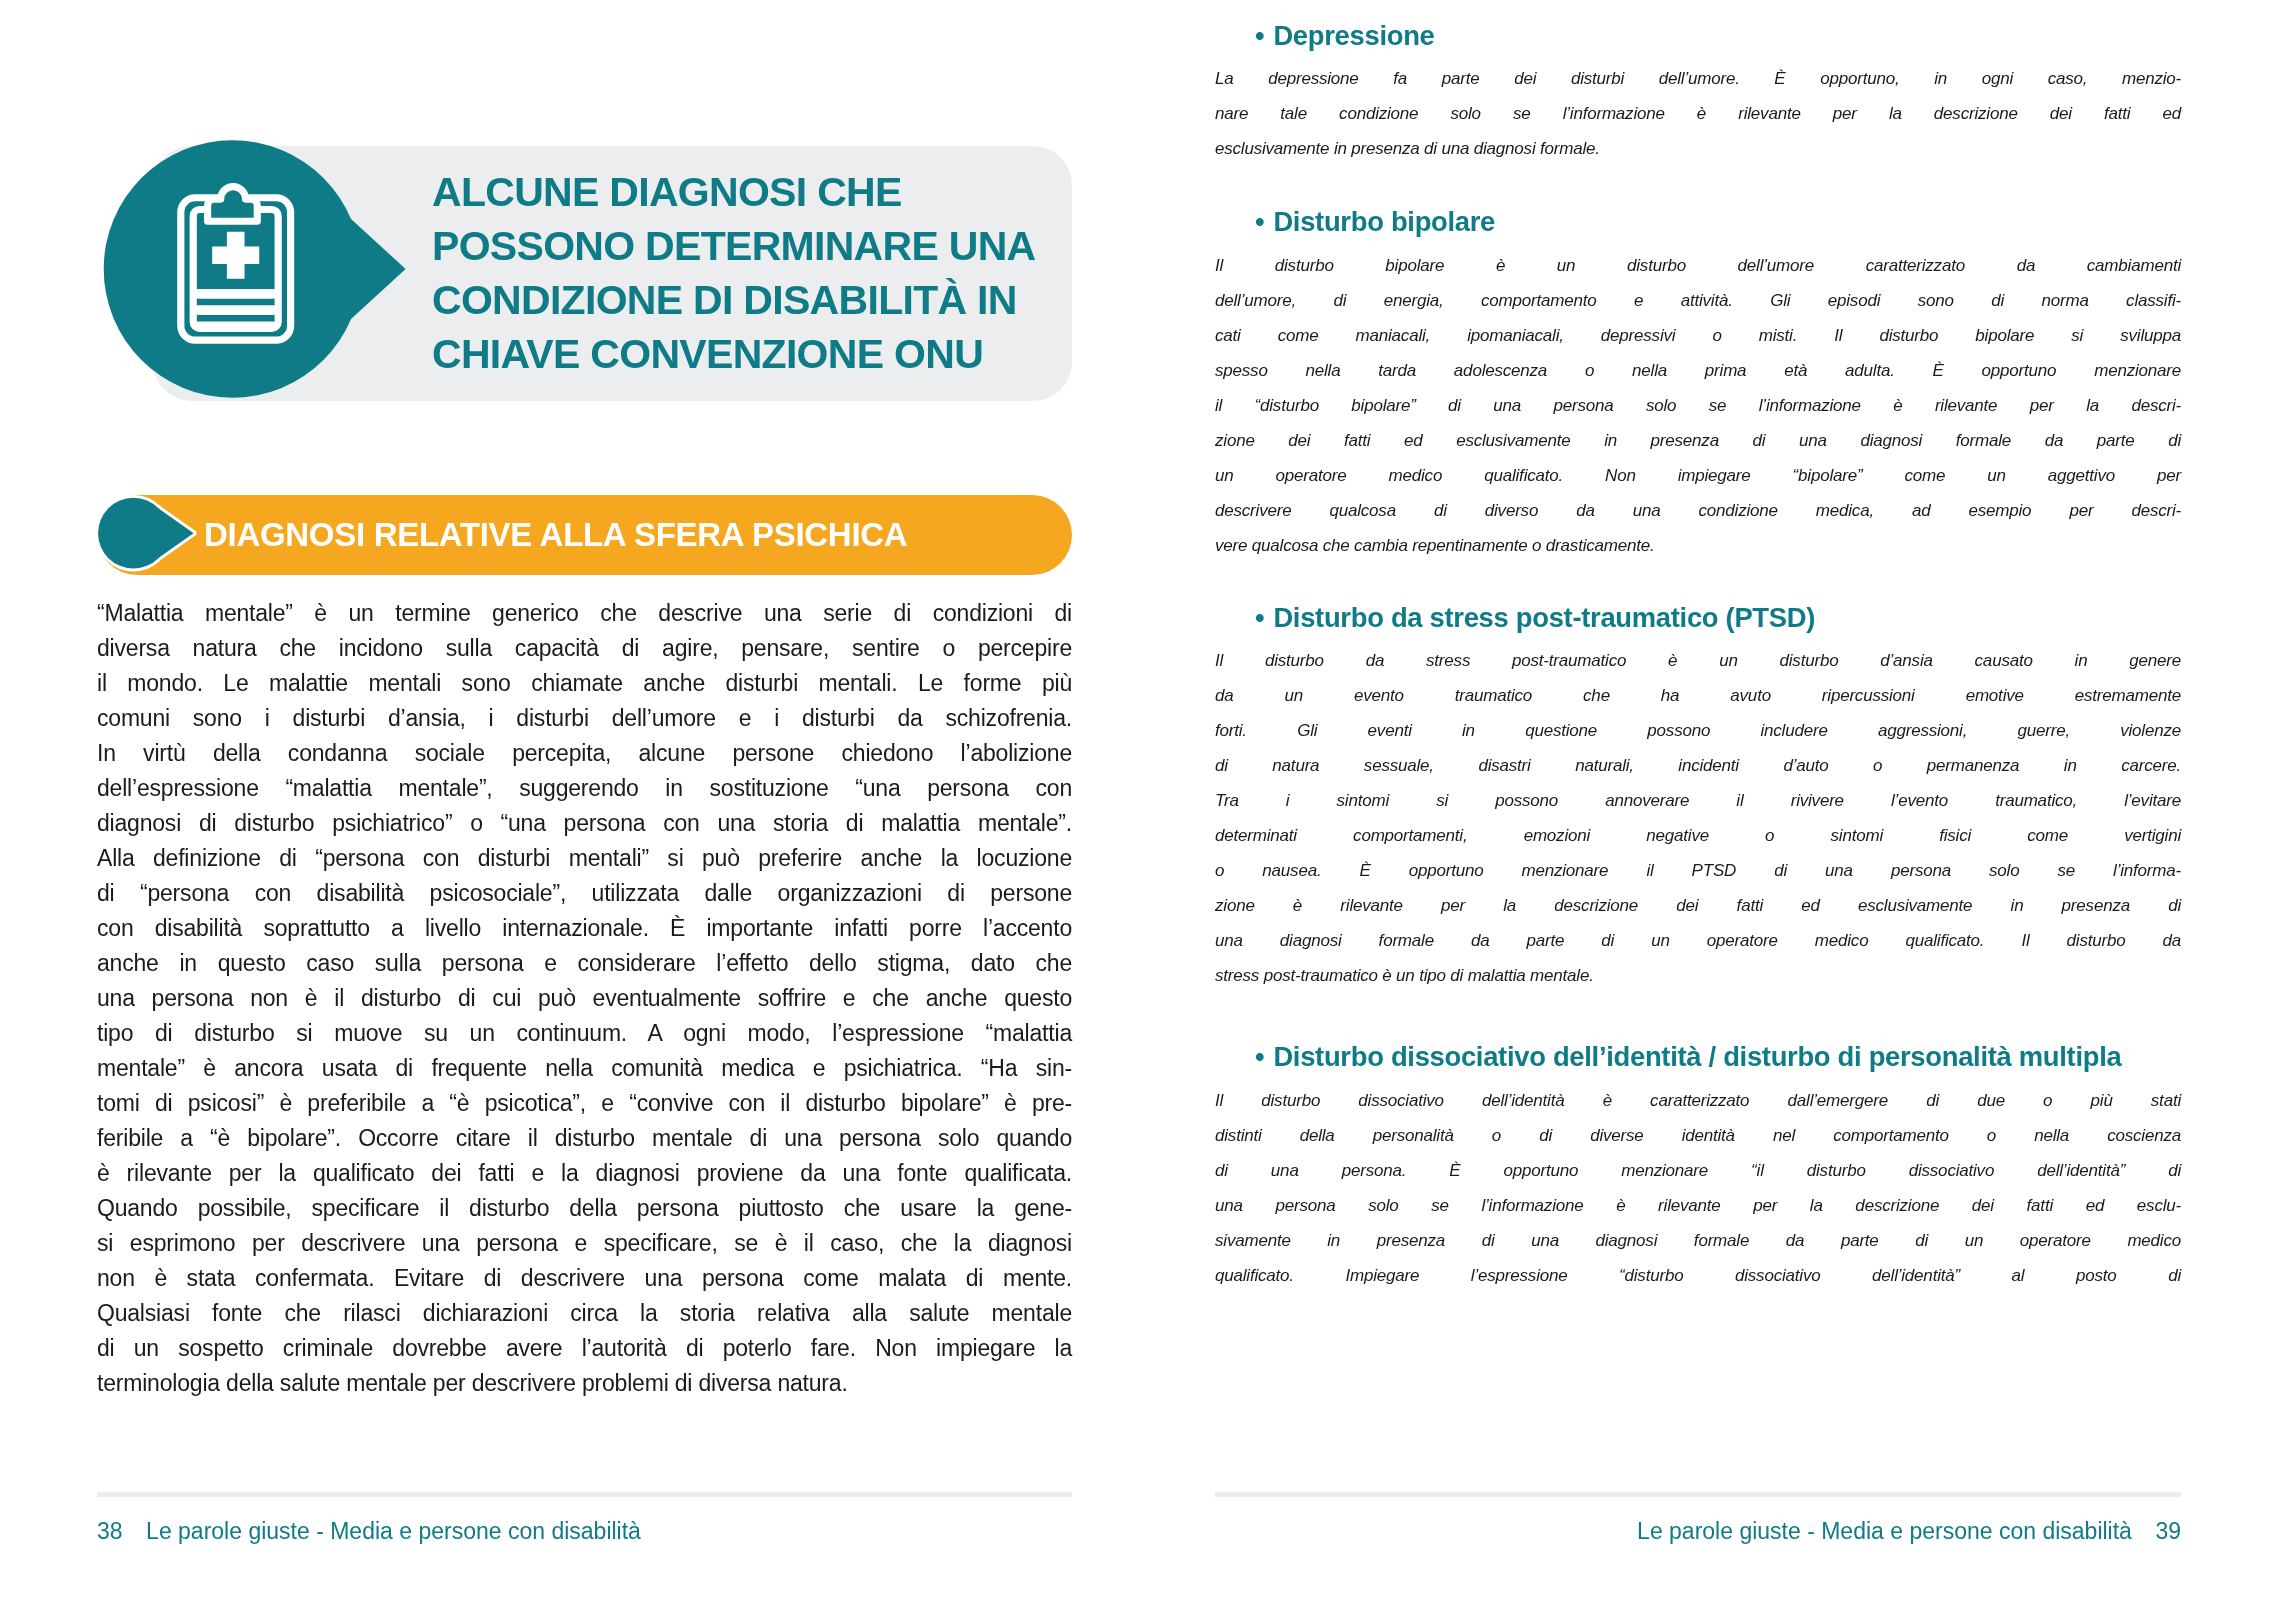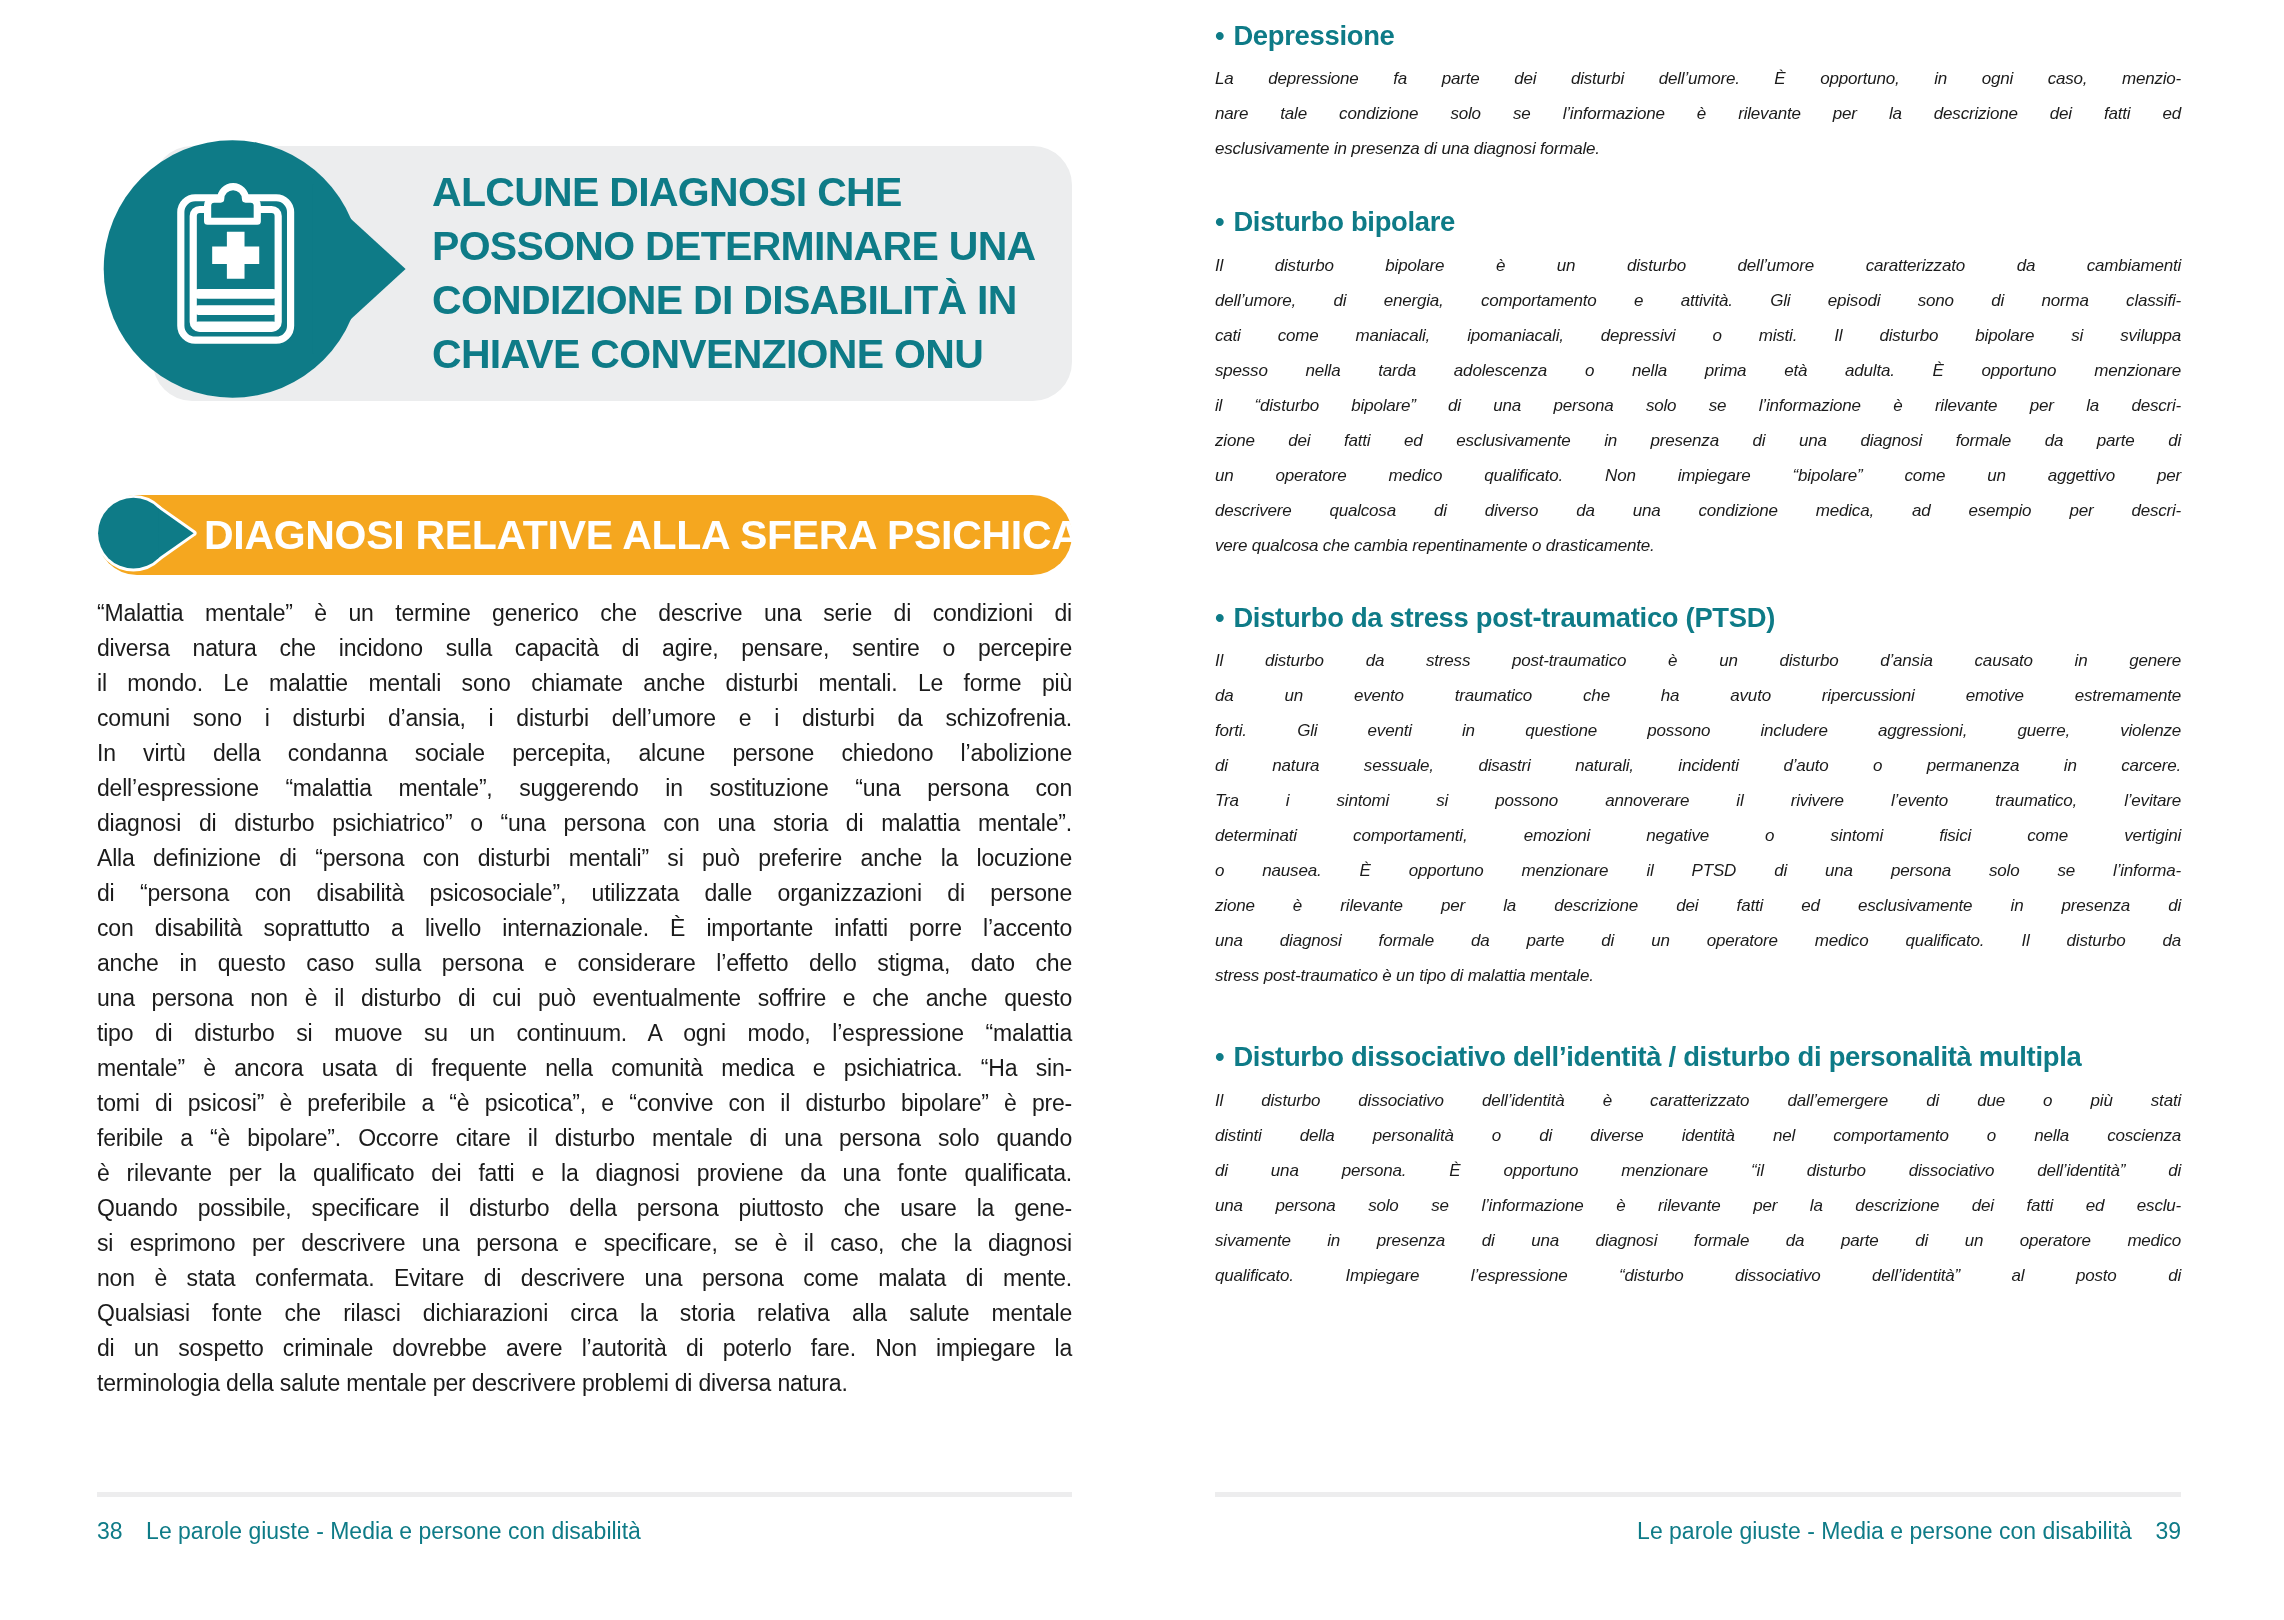--- a/index.html
+++ b/index.html
@@ -13,33 +13,33 @@
   .badge{position:relative;margin-top:139px;height:261px;}
   .badge-box{position:absolute;left:56px;right:0;top:7.2px;height:255px;background:var(--box-gray,#ECEDEE);border-radius:39px;}
   .badge-drop{position:absolute;left:0;top:-3.9px;width:314px;height:264px;}
   .badge-title{position:absolute;left:335px;top:26px;line-height:54px;font-size:41px;font-weight:bold;
                color:var(--teal,#0E7B87);letter-spacing:-0.7px;}
 
   
   .banner{position:relative;margin-top:95px;height:80px;}
   .banner-bar{position:absolute;left:0;right:0;top:0;bottom:0;background:var(--orange,#F5A71F);border-radius:40px;}
   .banner-drop{position:absolute;left:-2.6px;top:-5.2px;width:105px;height:89px;}
-  .banner-label{position:absolute;left:107px;top:0;height:80px;line-height:80px;font-size:41px;font-weight:bold;
+  .banner-label{position:absolute;left:107px;top:0;height:80px;line-height:80px;font-size:33px;font-weight:bold;
                 color:#ffffff;letter-spacing:-0.3px;white-space:nowrap;}
 
   
   .bodytext{margin-top:21px;font-size:23px;line-height:35px;letter-spacing:-0.2px;color:var(--text,#1b1b1b);}
   .bodyline{text-align:justify;text-align-last:justify;}
   .bodyline.flush{text-align-last:left;}
 
   
   .intro{margin-top:119px;font-size:23px;line-height:35px;letter-spacing:-0.2px;}
   .section{margin-top:39px;}
   .section.first{margin-top:17.6px;}
-  .sec-heading{font-size:27.4px;line-height:35px;font-weight:bold;color:var(--teal,#0E7B87);letter-spacing:-0.3px;}
+  .sec-heading{font-size:27.4px;line-height:35px;font-weight:bold;color:var(--teal,#0E7B87);letter-spacing:-0.3px;margin-left:40px;}
   .sec-heading .bullet{margin-right:9.1px;}
   .sec-body{margin-top:8.5px;font-size:17px;line-height:35px;letter-spacing:-0.2px;color:var(--text,#1b1b1b);font-style:italic;}
   .s2{margin-top:38px;} .s3{margin-top:37px;} .s4{margin-top:46px;}
 
   
   .footer-rule{position:absolute;left:0;right:0;top:1492px;height:5.2px;background:var(--rule-gray,#EDEDEE);}
   .footer{position:absolute;left:0;right:0;top:1518px;font-size:23px;color:var(--teal,#0E7B87);white-space:nowrap;}
   .footer .gap{display:inline-block;width:23.5px;}
   .footer-right{text-align:right;}
 </style>

